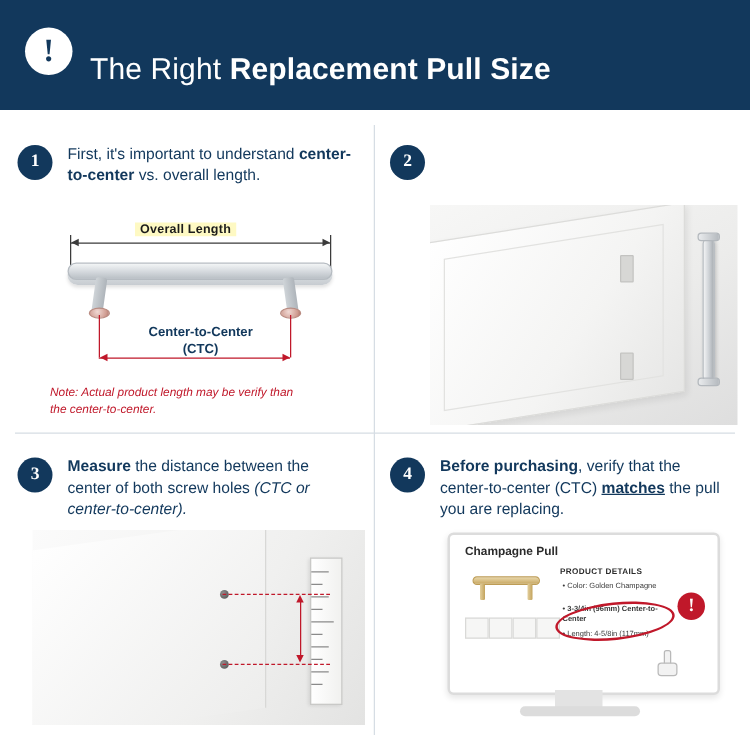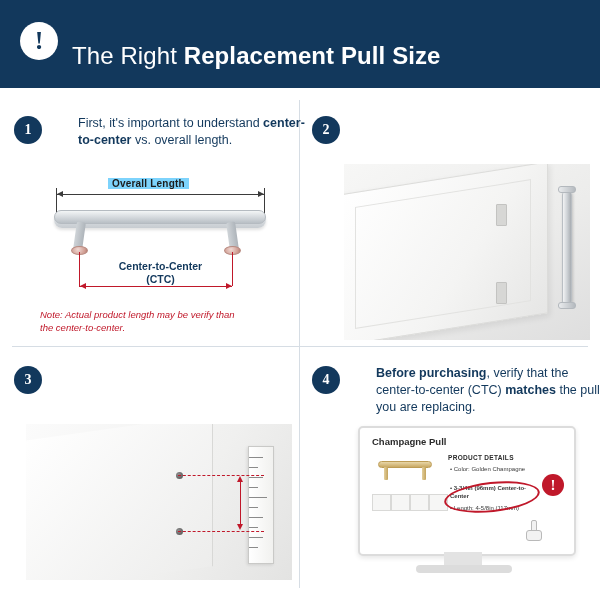--- a/index.html
+++ b/index.html
@@ -57,24 +57,24 @@
   .numcircle {
     position:absolute; left:2px; top:12px;
     width:28px; height:28px; border-radius:50%;
     background:#12385c; color:#fff;
     display:flex; align-items:center; justify-content:center;
     font-size:14px; font-weight:bold;
     font-family:"Liberation Serif", serif;
   }
   .steptext {
     position:absolute; left:42px; top:11px; width:230px;
-    font-size:12.5px; line-height:17px; color:#12385c;margin-left:24px;
+    font-size:12.5px; line-height:17px; color:#12385c;
   }
   .steptext b { font-weight:bold; }
-  .steptext .u { }
+  .steptext .u { text-decoration:underline; }
 
   
   .ill1 { position:absolute; left:20px; top:62px; width:258px; height:172px; }
 
   .bar-shadow {
     position:absolute; left:22px; top:46px; width:212px; height:16px;
     border-radius:8px;
     background:linear-gradient(#e9ecee,#c7ccd1);
     box-shadow:0 2px 3px rgba(0,0,0,.12);
   }
@@ -113,21 +113,21 @@
     border-top:3.5px solid transparent; border-bottom:3.5px solid transparent;
   }
   .arrow.left { border-right:6px solid #3b3b3b; }
   .arrow.right { border-left:6px solid #3b3b3b; }
   .arrow.rleft { border-right:6px solid #c0182a; }
   .arrow.rright { border-left:6px solid #c0182a; }
 
   .lbl-ol {
     position:absolute; left:76px; top:12px;
     font-size:10px; font-weight:bold; color:#1b1b1b; letter-spacing:.2px;
-    background:#7dd3fc; padding:0 4px;
+    background:#fef9c3; padding:0 4px;
   }
   .lbl-ctc {
     position:absolute; left:56px; top:94px; width:145px; text-align:center;
     font-size:10.5px; font-weight:bold; color:#12385c; line-height:13px;
   }
   .note {
     position:absolute; left:8px; top:142px; width:210px;
     font-size:9.5px; line-height:13px; color:#c0182a; font-style:italic;
   }
   .note b { font-weight:normal; }
@@ -325,20 +325,21 @@
       <div class="hinge" style="left:152px; top:40px;"></div>
       <div class="hinge" style="left:152px; top:118px;"></div>
       <div class="pull2"></div>
       <div class="pull2cap t"></div>
       <div class="pull2cap b"></div>
     </div>
   </div>
 
   <div class="cell cell-3">
     <div class="numcircle">3</div>
+    <div class="steptext"><b>Measure</b><span> the distance between the center of both screw holes </span><i>(CTC or center-to-center).</i></div>
 
     <div class="ill3">
       <div class="panel3"></div>
       <div class="hole" style="left:150px; top:48px;"></div>
       <div class="hole" style="left:150px; top:104px;"></div>
 
       <div class="ruler">
         <div class="rtick" style="top:10px; width:14px;"></div>
         <div class="rtick" style="top:20px; width:9px;"></div>
         <div class="rtick" style="top:30px; width:14px;"></div>

